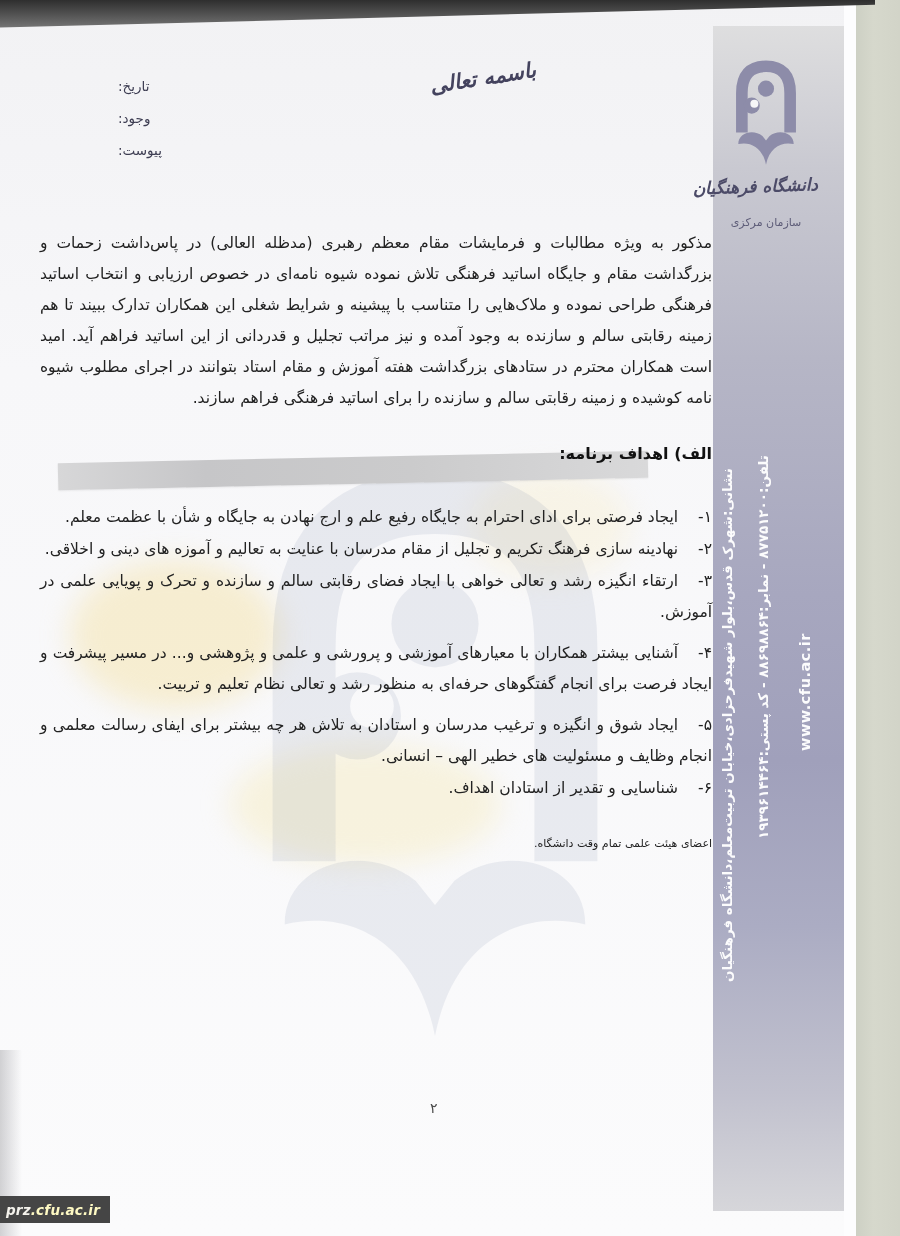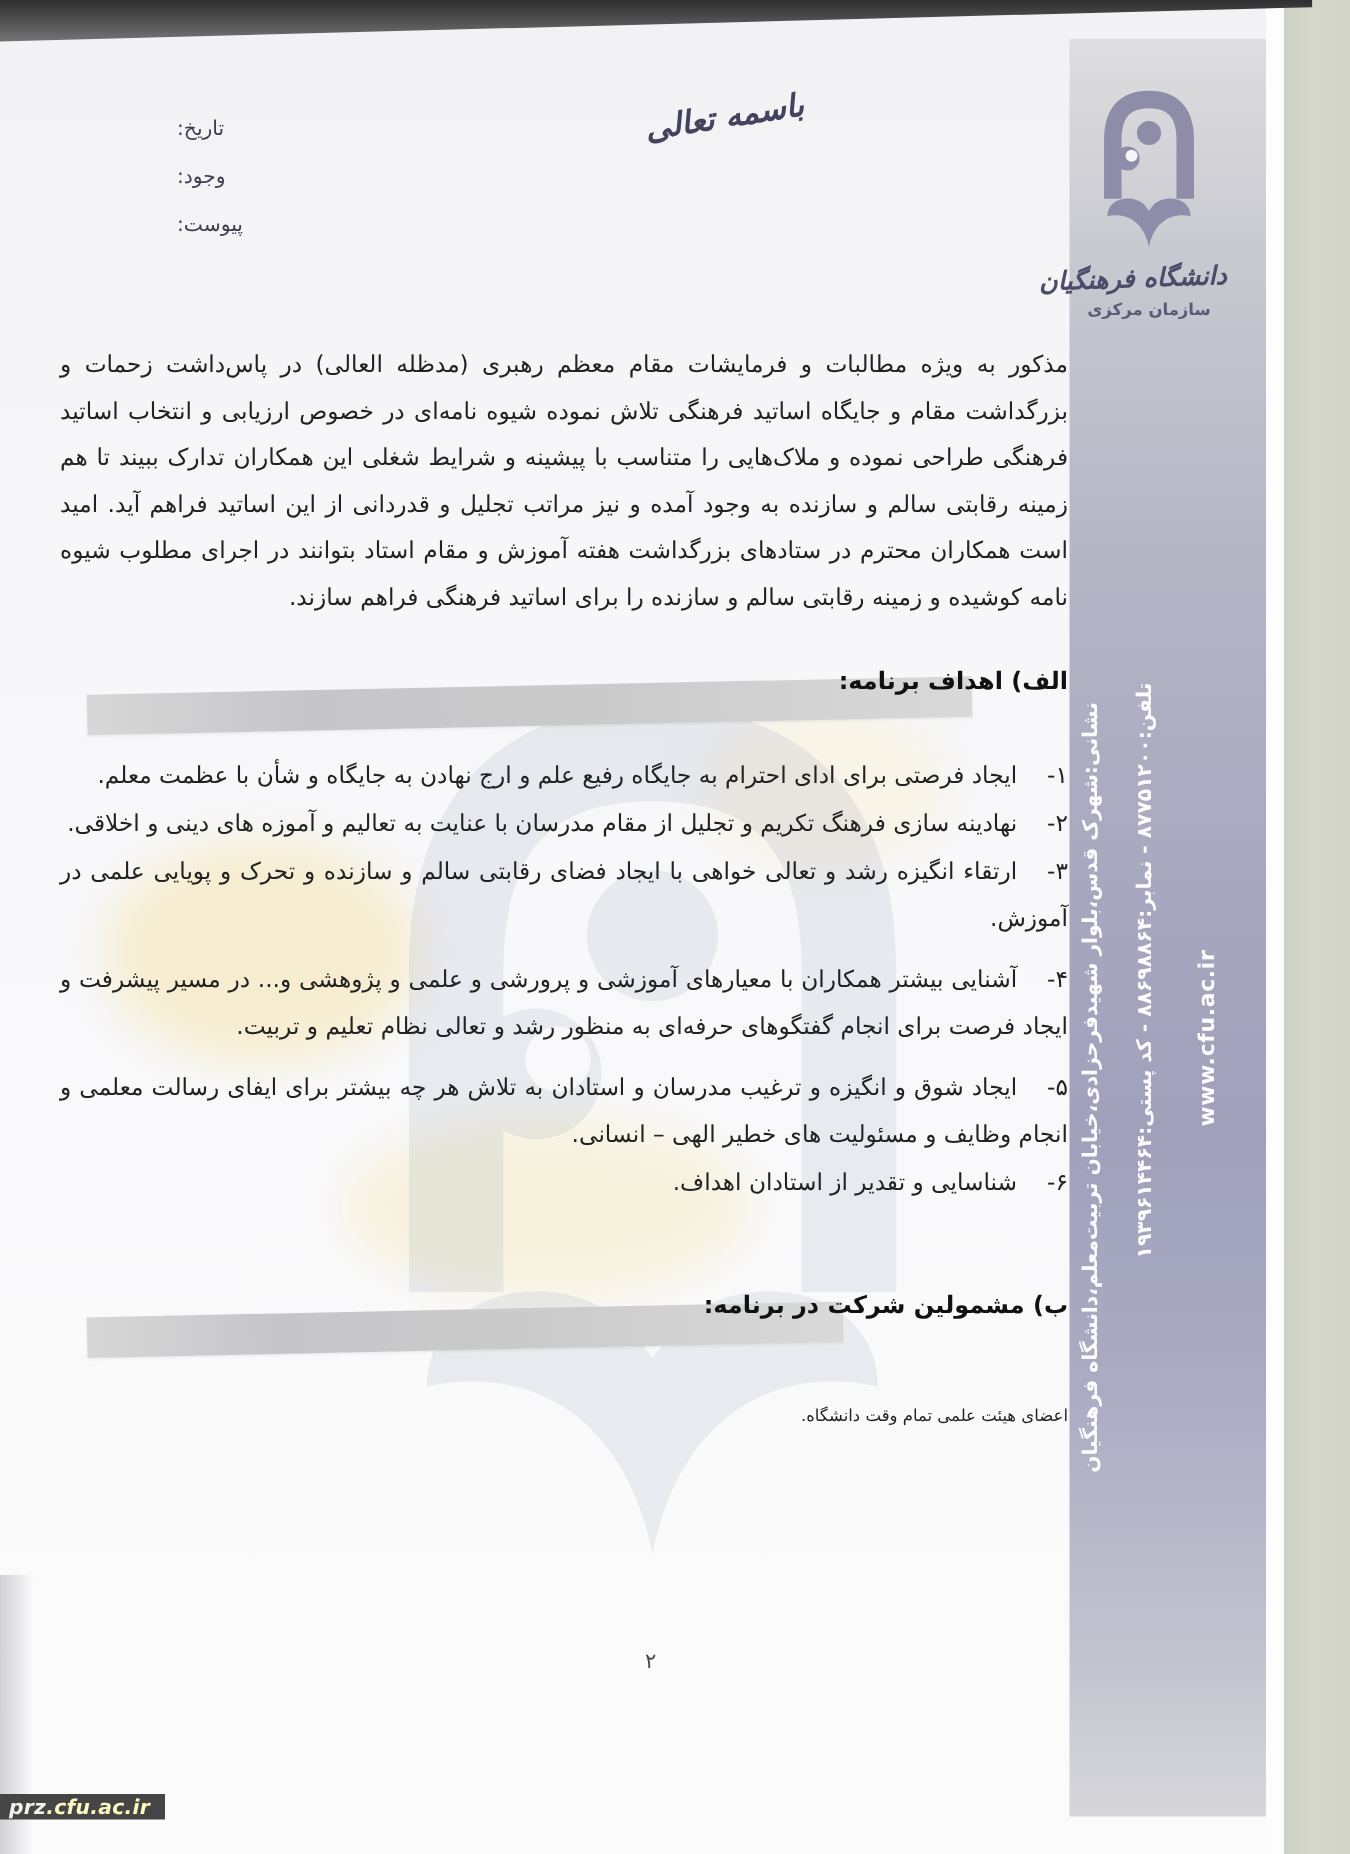--- a/index.html
+++ b/index.html
@@ -27,21 +27,21 @@
   .meta-labels{position:absolute;left:118px;top:70px;width:88px;direction:rtl;text-align:left;
      color:#3d3d52;font-size:13.5px;}
   .meta-labels div{line-height:32px;}
   .bismillah{position:absolute;left:408px;top:66px;width:150px;text-align:center;
      font-size:21px;font-weight:700;font-style:italic;color:#44435e;
      transform:rotate(-9deg);direction:rtl;}
   .logo-box{position:absolute;left:714px;top:52px;width:104px;text-align:center;}
   .logo-box svg{display:block;margin:0 auto;}
   .uni-name{font-size:17px;font-weight:700;font-style:italic;color:#4c4b68;
      margin-top:6px;transform:rotate(-2deg);direction:rtl;white-space:nowrap;}
-  .org-name{font-size:11px;font-weight:700;color:#5c5b77;margin-top:4px;direction:rtl;}
+  .org-name{font-size:11px;font-weight:400;color:#5c5b77;margin-top:20px;direction:rtl;}
   
   .watermark{position:absolute;left:175px;top:425px;opacity:.10;}
   .blob{position:absolute;border-radius:50%;filter:blur(14px);}
   .blob.b1{left:70px;top:560px;width:210px;height:150px;background:rgba(243,223,160,.45);}
   .blob.b2{left:230px;top:745px;width:270px;height:120px;background:rgba(246,233,180,.40);}
   .blob.b3{left:470px;top:470px;width:160px;height:110px;background:rgba(250,236,190,.30);}
   
   .content{position:absolute;left:40px;top:228px;width:672px;direction:rtl;color:#222;}
   .paragraph{font-size:15.5px;line-height:31px;text-align:justify;}
   .sec-header{position:relative;height:44px;}
@@ -54,21 +54,21 @@
   .sec-bar.a{right:64px;width:590px;}
   .sec-bar.b{right:150px;width:504px;}
   .items{margin-top:14px;}
   .item{font-size:15.5px;line-height:31px;text-align:justify;margin-bottom:1px;}
   .item .num{display:inline-block;margin-left:20px;}
   .item.sp{margin-top:10px;}
   .b-items{margin-top:16px;}
   .b-item{font-size:11px;line-height:48px;}
   
   .page-number{position:absolute;left:430px;top:1100px;font-size:14px;color:#4a4a4a;}
-  .url-badge{position:absolute;left:0;top:1196px;height:17px;padding:0 10px 0 6px;
+  .url-badge{position:absolute;left:0;top:1196px;height:27px;padding:0 10px 0 6px;
      background:#454545;display:flex;align-items:center;
      font-size:13.5px;font-weight:700;font-style:italic;letter-spacing:.2px;}
   .url-badge .pfx{color:#f4f2ec;}
   .url-badge .sfx{color:#fef9c3;}
 </style>
 </head>
 <body>
 
 <div class="scan">
 
@@ -127,24 +127,20 @@
 
     <div class="items">
       <div class="item"><span class="num">۱-</span><span>ایجاد فرصتی برای ادای احترام به جایگاه رفیع علم و ارج نهادن به جایگاه و شأن با عظمت معلم.</span></div>
       <div class="item"><span class="num">۲-</span><span>نهادینه سازی فرهنگ تکریم و تجلیل از مقام مدرسان با عنایت به تعالیم و آموزه های دینی و اخلاقی.</span></div>
       <div class="item"><span class="num">۳-</span><span>ارتقاء انگیزه رشد و تعالی خواهی با ایجاد فضای رقابتی سالم و سازنده و تحرک و پویایی علمی در آموزش.</span></div>
       <div class="item sp"><span class="num">۴-</span><span>آشنایی بیشتر همکاران با معیارهای آموزشی و پرورشی و علمی و پژوهشی و... در مسیر پیشرفت و ایجاد فرصت برای انجام گفتگوهای حرفه‌ای به منظور رشد و تعالی نظام تعلیم و تربیت.</span></div>
       <div class="item sp"><span class="num">۵-</span><span>ایجاد شوق و انگیزه و ترغیب مدرسان و استادان به تلاش هر چه بیشتر برای ایفای رسالت معلمی و انجام وظایف و مسئولیت های خطیر الهی – انسانی.</span></div>
       <div class="item"><span class="num">۶-</span><span>شناسایی و تقدیر از استادان اهداف.</span></div>
     </div>
 
-    <div class="sec-header b">
-      <div class="sec-bar b"></div>
-      <div class="sec-title">ب) مشمولین شرکت در برنامه:</div>
-    </div>
 
     <div class="b-items">
       <div class="b-item">اعضای هیئت علمی تمام وقت دانشگاه.</div>
     </div>
   </div>
 
   <div class="page-number">۲</div>
   <div class="url-badge">
     <span class="pfx">prz</span>
       <span class="sfx">.cfu.ac.ir</span>

